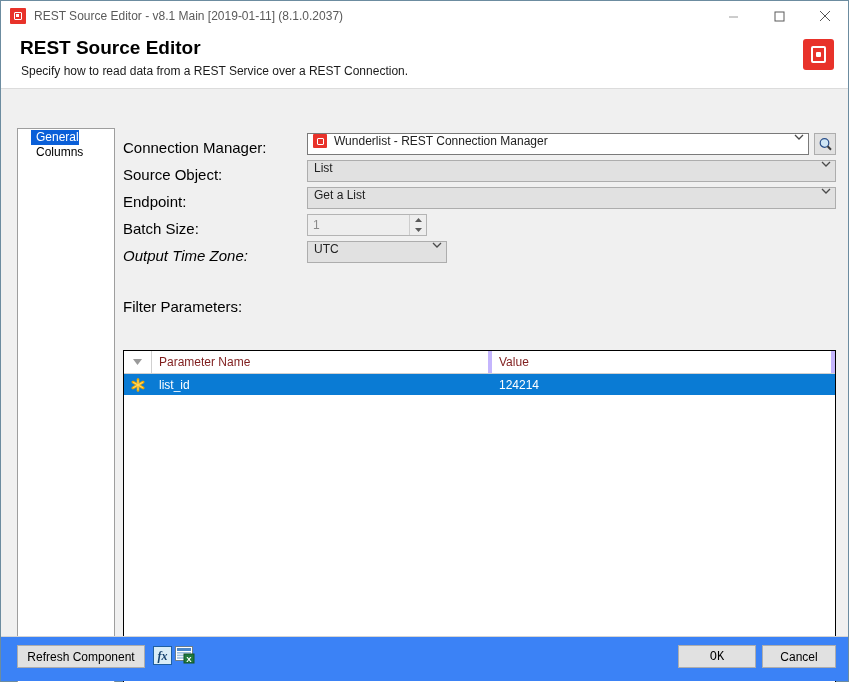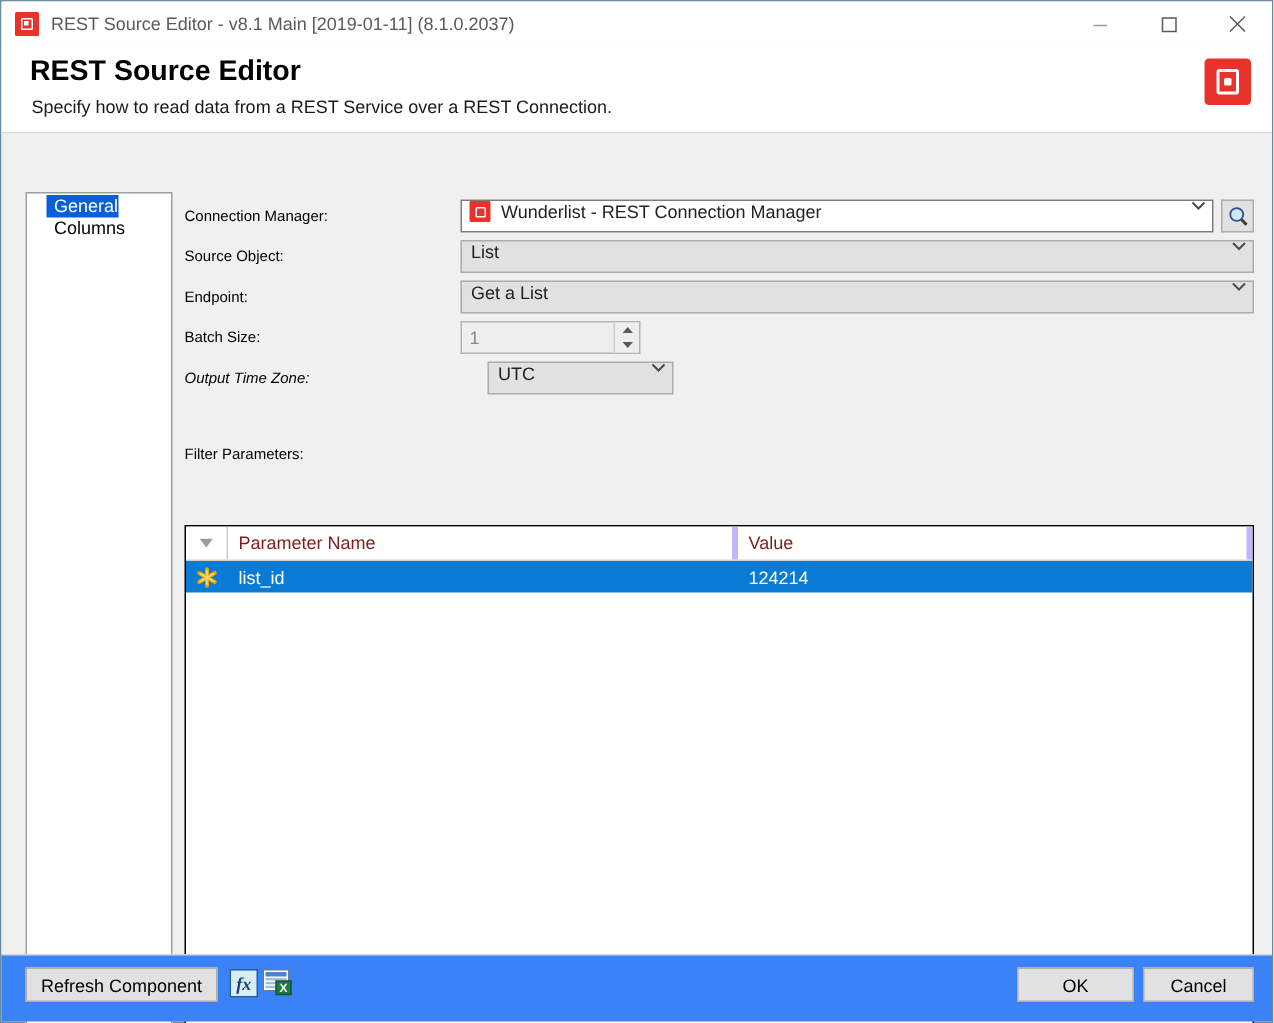--- a/index.html
+++ b/index.html
@@ -172,21 +172,21 @@
   }
   .nav-item-row { padding-left: 13px; }
   .nav-item.selected {
     background: #0a5fd8;
     color: #ffffff;
   }
 
   
   .form-label {
     position: absolute;
-    font-size: 10px;
+    font-size: 15px;
     color: #000;
     white-space: nowrap;
   }
 
   .combo {
     position: absolute;
     box-sizing: border-box;
     background: #e1e1e1;
     border: 1px solid #adadad;
     height: 22px;
@@ -472,21 +472,21 @@
             </svg>
         </div>
         <div>
           <svg width="7" height="4" viewBox="0 0 7 4">
               <polygon points="0,0 7,0 3.5,4" fill="#5a5a5a"></polygon>
             </svg>
         </div>
       </div>
     </div>
 
-    <div class="combo" style="left:324px; top:152px; width:124px;">
+    <div class="combo" style="left:306px; top:152px; width:140px;">
       <div class="txt">UTC</div>
       <div class="chev">
         <svg width="10" height="7" viewBox="0 0 10 7">
             <polyline points="1,1 5,5 9,1" fill="none" stroke="#4a4a4a" stroke-width="1.3"></polyline>
           </svg>
       </div>
     </div>
 
     <div class="grid">
       <div class="grid-header">
@@ -536,17 +536,17 @@
         <rect x="0.5" y="0.5" width="17" height="14" fill="#ffffff" stroke="#6b7d8c" stroke-width="1"></rect>
         <rect x="2" y="2" width="14" height="3" fill="#4a86c8"></rect>
         <rect x="2" y="6" width="14" height="1.6" fill="#9dbedd"></rect>
         <rect x="2" y="8.6" width="14" height="1.6" fill="#9dbedd"></rect>
         <rect x="2" y="11.2" width="14" height="1.6" fill="#9dbedd"></rect>
         <rect x="9" y="8" width="10" height="9" fill="#1f7a3d" stroke="#145428" stroke-width="1"></rect>
         <text x="14" y="15.5" font-family="Liberation Sans, sans-serif" font-size="8" font-weight="bold" fill="#ffffff" text-anchor="middle">X</text>
       </svg>
     </div>
 
-    <button class="btn" style="left:677px; top:8px; width:78px;">OK</button>
+    <button class="btn" style="left:677px; top:8px; width:78px;font-family:Liberation Mono, monospace;">OK</button>
     <button class="btn" style="left:761px; top:8px; width:74px;">Cancel</button>
   </div>
 
 </div>
 
 </body></html>

